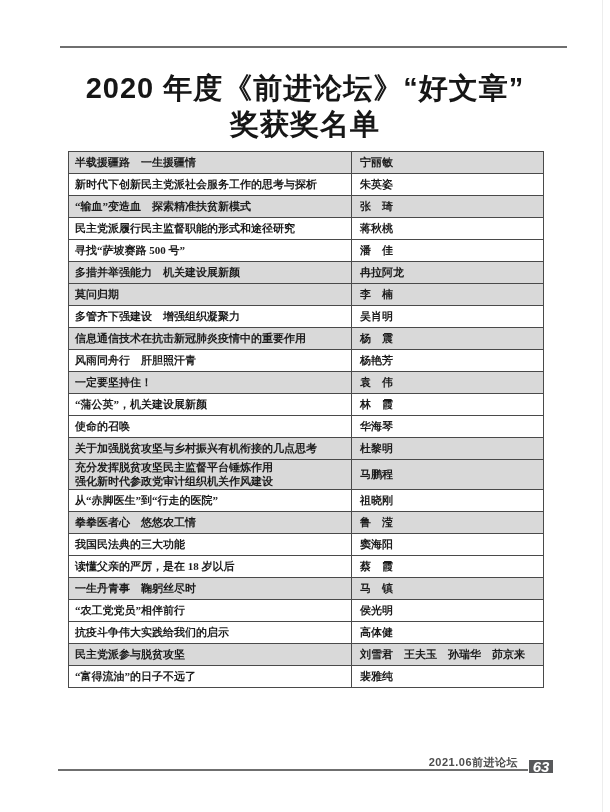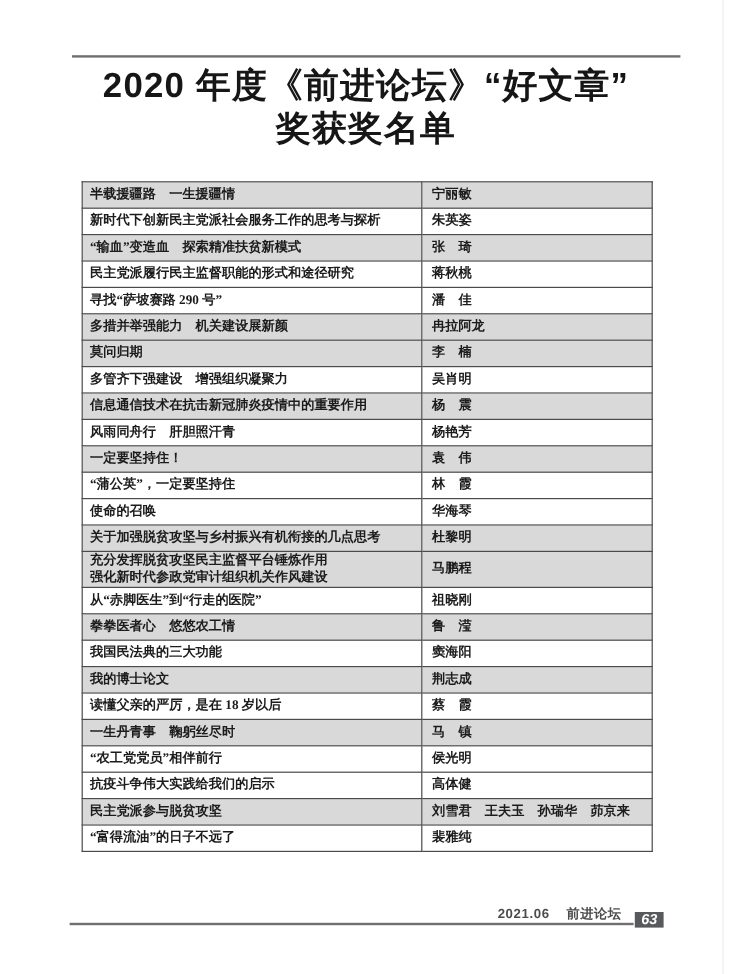--- a/index.html
+++ b/index.html
@@ -12,21 +12,21 @@
   }
   .scan-edge-right {
     position: absolute; left: 602px; top: 0; width: 1px; height: 812px;
     background: #ededed;
   }
   .top-rule {
     position: absolute; left: 60px; top: 46px; width: 507px; height: 2px;
     background: var(--rule, #6f6f6f);
   }
   .page-title {
-    position: absolute; left: 0; top: 54px; width: 610px;
+    position: absolute; left: 0; top: 70px; width: 610px;
     text-align: center;
     font-family: "Liberation Sans", sans-serif;
     font-weight: bold;
     font-size: 29px; line-height: 36px;
     color: #161616;
     letter-spacing: 1px;
   }
   table.award-table {
     position: absolute; left: 68px; top: 151px;
     width: 475px;
@@ -53,33 +53,33 @@
   table.award-table tr.shaded td { background: var(--shade, #d9d9d9); }
   .footer-meta {
     position: absolute; left: 0; top: 756px; width: 518px;
     text-align: right;
     font-family: "Liberation Sans", sans-serif;
     font-weight: bold;
     font-size: 11px; line-height: 13px;
     color: #4c4c4c;
     letter-spacing: 0.5px;
   }
-  .footer-meta .journal { margin-left: 14px; }
+  .footer-meta .journal { }
   .footer-rule {
     position: absolute; left: 58px; top: 769px; width: 470px; height: 2px;
     background: var(--rule, #6f6f6f);
   }
   .page-badge {
     position: absolute; left: 529px; top: 760px; width: 24px; height: 13px;
     background: var(--badge-bg, #58595b);
     color: #ffffff;
     font-family: "Liberation Sans", sans-serif;
     font-style: italic;
     font-weight: bold;
-    font-size: 12px; line-height: 13px;
+    font-size: 15px; line-height: 13px;
     text-align: center;
   }
 </style>
 </head>
 <body>
 
 <div class="scan-edge-right"></div>
 
 <div class="top-rule"></div>
 
@@ -104,21 +104,21 @@
       </tr>
       <tr class="shaded">
         <td><span>“输血”变造血　探索精准扶贫新模式</span></td>
         <td class="author-cell"><span>张　琦</span></td>
       </tr>
       <tr>
         <td><span>民主党派履行民主监督职能的形式和途径研究</span></td>
         <td class="author-cell"><span>蒋秋桃</span></td>
       </tr>
       <tr>
-        <td><span>寻找“萨坡赛路 290 号”</span></td>
+        <td><span>寻找“萨坡赛路 500 号”</span></td>
         <td class="author-cell"><span>潘　佳</span></td>
       </tr>
       <tr class="shaded">
         <td><span>多措并举强能力　机关建设展新颜</span></td>
         <td class="author-cell"><span>冉拉阿龙</span></td>
       </tr>
       <tr class="shaded">
         <td><span>莫问归期</span></td>
         <td class="author-cell"><span>李　楠</span></td>
       </tr>
@@ -132,21 +132,21 @@
       </tr>
       <tr>
         <td><span>风雨同舟行　肝胆照汗青</span></td>
         <td class="author-cell"><span>杨艳芳</span></td>
       </tr>
       <tr class="shaded">
         <td><span>一定要坚持住！</span></td>
         <td class="author-cell"><span>袁　伟</span></td>
       </tr>
       <tr>
-        <td><span>“蒲公英”，一定要坚持住</span></td>
+        <td><span>“蒲公英”，机关建设展新颜</span></td>
         <td class="author-cell"><span>林　霞</span></td>
       </tr>
       <tr>
         <td><span>使命的召唤</span></td>
         <td class="author-cell"><span>华海琴</span></td>
       </tr>
       <tr class="shaded">
         <td><span>关于加强脱贫攻坚与乡村振兴有机衔接的几点思考</span></td>
         <td class="author-cell"><span>杜黎明</span></td>
       </tr>
@@ -158,24 +158,20 @@
         <td><span>从“赤脚医生”到“行走的医院”</span></td>
         <td class="author-cell"><span>祖晓刚</span></td>
       </tr>
       <tr class="shaded">
         <td><span>拳拳医者心　悠悠农工情</span></td>
         <td class="author-cell"><span>鲁　滢</span></td>
       </tr>
       <tr>
         <td><span>我国民法典的三大功能</span></td>
         <td class="author-cell"><span>窦海阳</span></td>
-      </tr>
-      <tr class="shaded">
-        <td><span>我的博士论文</span></td>
-        <td class="author-cell"><span>荆志成</span></td>
       </tr>
       <tr>
         <td><span>读懂父亲的严厉，是在 18 岁以后</span></td>
         <td class="author-cell"><span>蔡　霞</span></td>
       </tr>
       <tr class="shaded">
         <td><span>一生丹青事　鞠躬丝尽时</span></td>
         <td class="author-cell"><span>马　镇</span></td>
       </tr>
       <tr>

